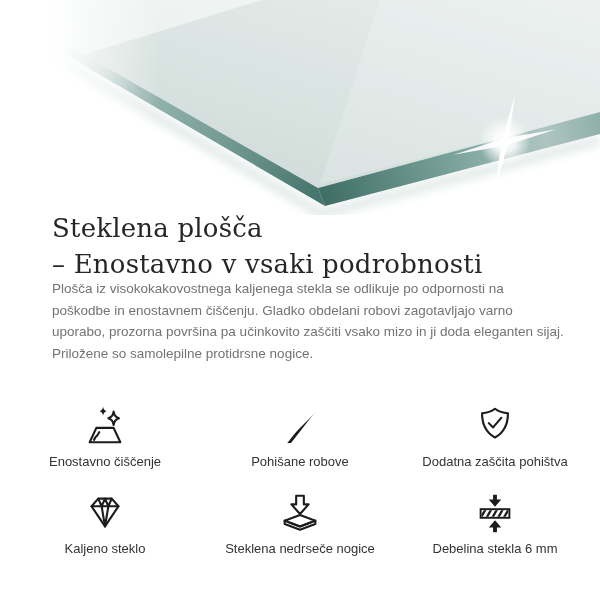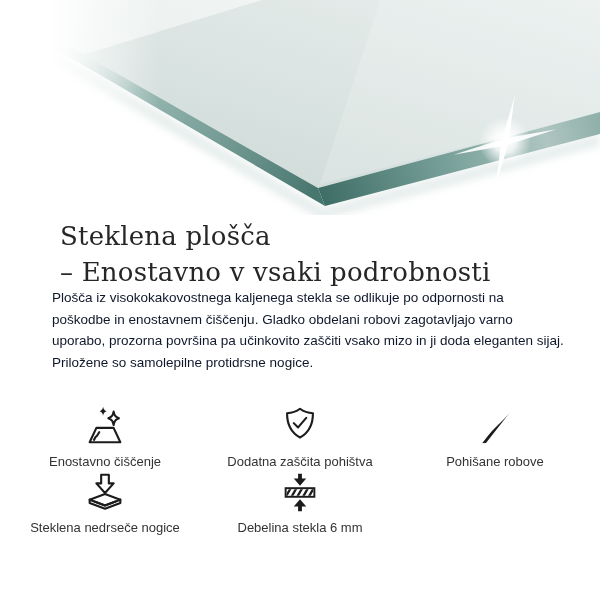--- a/index.html
+++ b/index.html
@@ -8,26 +8,26 @@
     font-family:"Liberation Sans",sans-serif;
   }
   .hero{position:absolute;top:0;left:0;width:600px;height:215px;}
   .title{
     position:absolute;left:52px;top:210px;width:520px;
     font-family:"DejaVu Serif","Liberation Serif",serif;
     font-size:26px;line-height:36px;color:#262626;font-weight:400;
     letter-spacing:0.2px;
   }
   .desc{
-    position:absolute;left:52px;top:287px;width:514px;
-    font-size:13.5px;line-height:21.5px;color:#0f172a;
+    position:absolute;left:52px;top:278px;width:514px;
+    font-size:13.5px;line-height:21.5px;color:#737373;
   }
   .features{
     position:absolute;left:0;top:403px;width:600px;
-    display:grid;grid-template-columns:210px 180px 210px;
+    display:grid;grid-template-columns:210px 180px 210px;row-gap:21px;
   }
   .feature{display:flex;flex-direction:column;align-items:center;}
   .feature svg{width:46px;height:46px;display:block;}
   .feature-label{margin-top:5px;font-size:13px;color:#333;white-space:nowrap;}
   .ico{stroke:#1c1c1c;stroke-width:2.2;fill:none;stroke-linejoin:round;stroke-linecap:round;}
   .ico-fill{fill:#1c1c1c;stroke:none;}
 </style>
 </head>
 <body>
 
@@ -81,45 +81,37 @@
       <g>
         <circle cx="505" cy="142" r="26" fill="url(#glow)"></circle>
         <polygon points="505,94 508.5,142 505,190 501.5,142" fill="#ffffff" opacity="0.95" transform="rotate(12 505 142)"></polygon>
         <polygon points="452,142 505,138.4 558,142 505,145.6" fill="#ffffff" opacity="0.9" transform="rotate(-14 505 142)"></polygon>
       </g>
 
       <rect x="0" y="0" width="160" height="215" fill="url(#fadeL)"></rect>
     </svg>
   </div>
 
-  <h1 class="title" style="margin:8px;">
+  <h1 class="title" style="margin:0;">
     <span>Steklena plošča</span><br>
     <span>– Enostavno v vsaki podrobnosti</span>
   </h1>
 
   <p class="desc" style="margin:0;">Plošča iz visokokakovostnega kaljenega stekla se odlikuje po odpornosti na poškodbe in enostavnem čiščenju. Gladko obdelani robovi zagotavljajo varno uporabo, prozorna površina pa učinkovito zaščiti vsako mizo in ji doda eleganten sijaj. Priložene so samolepilne protidrsne nogice.</p>
 
   <div class="features">
 
     <div class="feature">
       <svg viewBox="0 0 48 48">
         <path class="ico" d="M15,26 L33,26 L40,41 L8,41 Z"></path>
         <path class="ico" stroke-width="1.8" d="M15.5,34.5 L18,30.5 M12.5,38.5 L14.5,35"></path>
         <path class="ico" stroke-width="2" d="M33,9 C33.9,13.2 34.8,14.6 38.5,16 C34.8,17.4 33.9,18.8 33,23 C32.1,18.8 31.2,17.4 27.5,16 C31.2,14.6 32.1,13.2 33,9 Z"></path>
         <path class="ico-fill" d="M22,4 C22.6,6.8 23.2,7.6 25.6,8.5 C23.2,9.4 22.6,10.2 22,13 C21.4,10.2 20.8,9.4 18.4,8.5 C20.8,7.6 21.4,6.8 22,4 Z"></path>
       </svg>
       <div class="feature-label">Enostavno čiščenje</div>
-    </div>
-
-    <div class="feature">
-      <svg viewBox="0 0 48 48">
-        <path class="ico" stroke-width="2.4" d="M24,6 C28,9 32.5,10.4 37.5,10.7 C37.5,20 35.5,29.8 24,36 C12.5,29.8 10.5,20 10.5,10.7 C15.5,10.4 20,9 24,6 Z"></path>
-        <path class="ico" stroke-width="2.6" d="M17.5,21 L22,25.5 L30.5,15.5"></path>
-      </svg>
-      <div class="feature-label">Dodatna zaščita pohištva</div>
     </div>
 
     <div class="feature">
       <svg viewBox="0 0 48 48">
         <defs>
           <clipPath id="triClip">
               <polygon points="8,42 42,42 42,8"></polygon>
             </clipPath>
         </defs>
         <g clip-path="url(#triClip)">
@@ -130,20 +122,35 @@
             <rect x="-10" y="18" width="68" height="3" fill="#1c1c1c"></rect>
             <rect x="-10" y="-8" width="68" height="3" fill="#1c1c1c"></rect>
             <rect x="-10" y="-14.5" width="68" height="3" fill="#1c1c1c"></rect>
             <rect x="-10" y="24.5" width="68" height="3" fill="#1c1c1c"></rect>
           </g>
         </g>
       </svg>
       <div class="feature-label">Pohišane robove</div>
     </div>
 
+    <div class="feature">
+      <svg viewBox="0 0 48 48">
+        <path class="ico" stroke-width="2.4" d="M24,6 C28,9 32.5,10.4 37.5,10.7 C37.5,20 35.5,29.8 24,36 C12.5,29.8 10.5,20 10.5,10.7 C15.5,10.4 20,9 24,6 Z"></path>
+        <path class="ico" stroke-width="2.6" d="M17.5,21 L22,25.5 L30.5,15.5"></path>
+      </svg>
+      <div class="feature-label">Dodatna zaščita pohištva</div>
+    </div>
+
+    <div class="feature">
+      <svg viewBox="0 0 48 48">
+        <path class="ico" d="M10,17 L17,9 L31,9 L38,17 L24,38 Z"></path>
+        <path class="ico" stroke-width="2" d="M10,17 L38,17 M17,9 L20.5,17 L24,9 L27.5,17 L31,9 M20.5,17 L24,38 M27.5,17 L24,38"></path>
+      </svg>
+      <div class="feature-label">Kaljeno steklo</div>
+    </div>
 
     <div class="feature">
       <svg viewBox="0 0 48 48">
         <path class="ico" stroke-width="2" d="M20,6 L28,6 L28,15 L33,15 L24,25 L15,15 L20,15 Z"></path>
         <path class="ico" d="M24,26 L40,32 L24,38 L8,32 Z"></path>
         <path class="ico" d="M8,32 L8,35.5 L24,41.5 L40,35.5 L40,32"></path>
         <path class="ico" stroke-width="1.8" d="M13,34 L24,38 L35,34"></path>
       </svg>
       <div class="feature-label">Steklena nedrseče nogice</div>
     </div>

